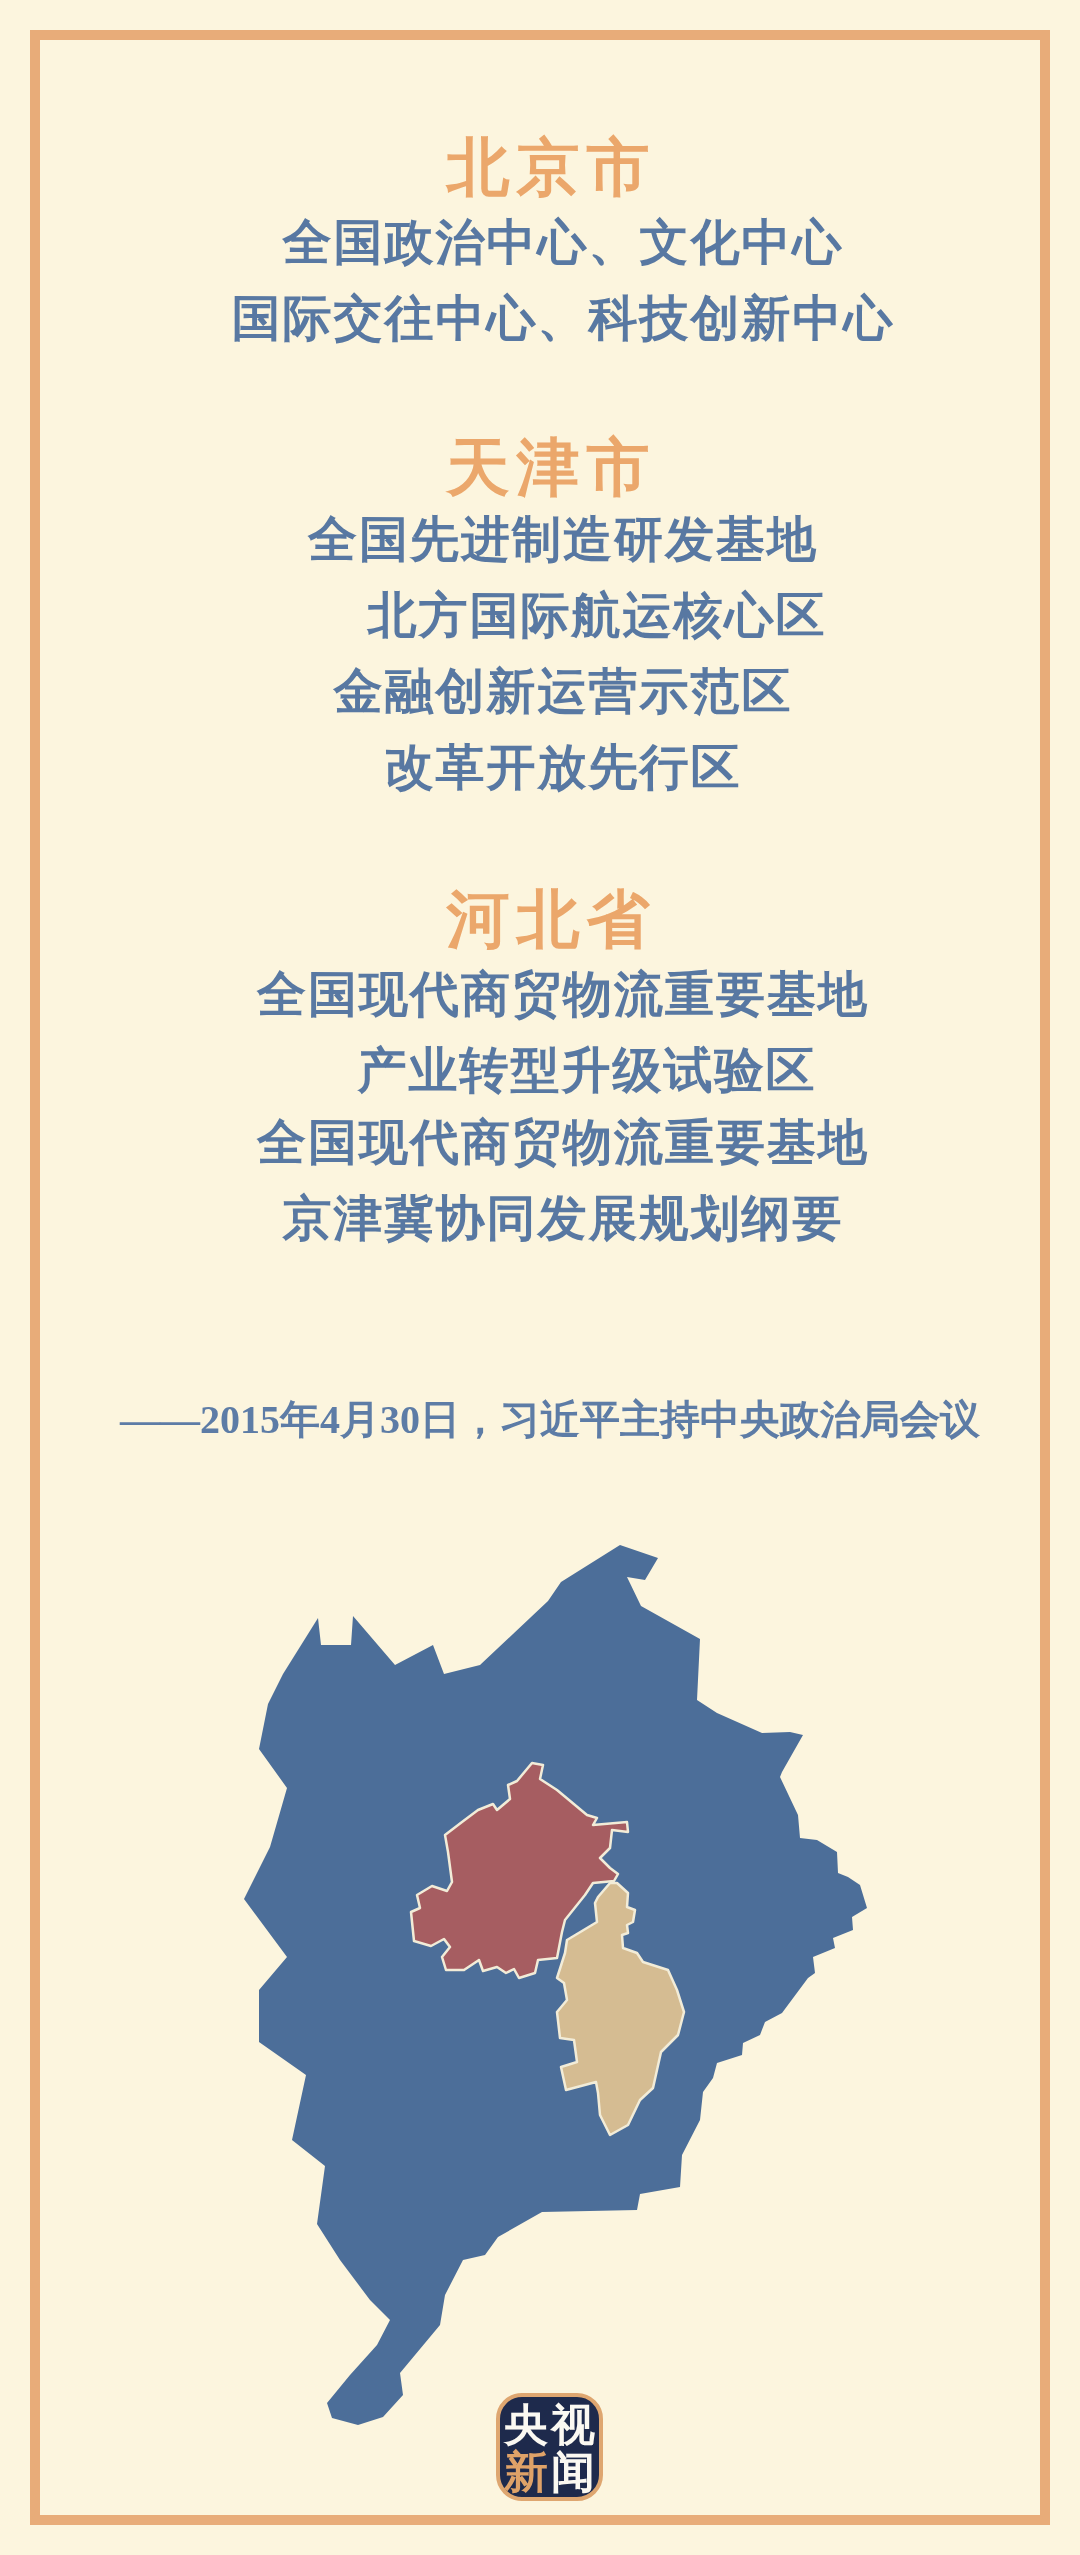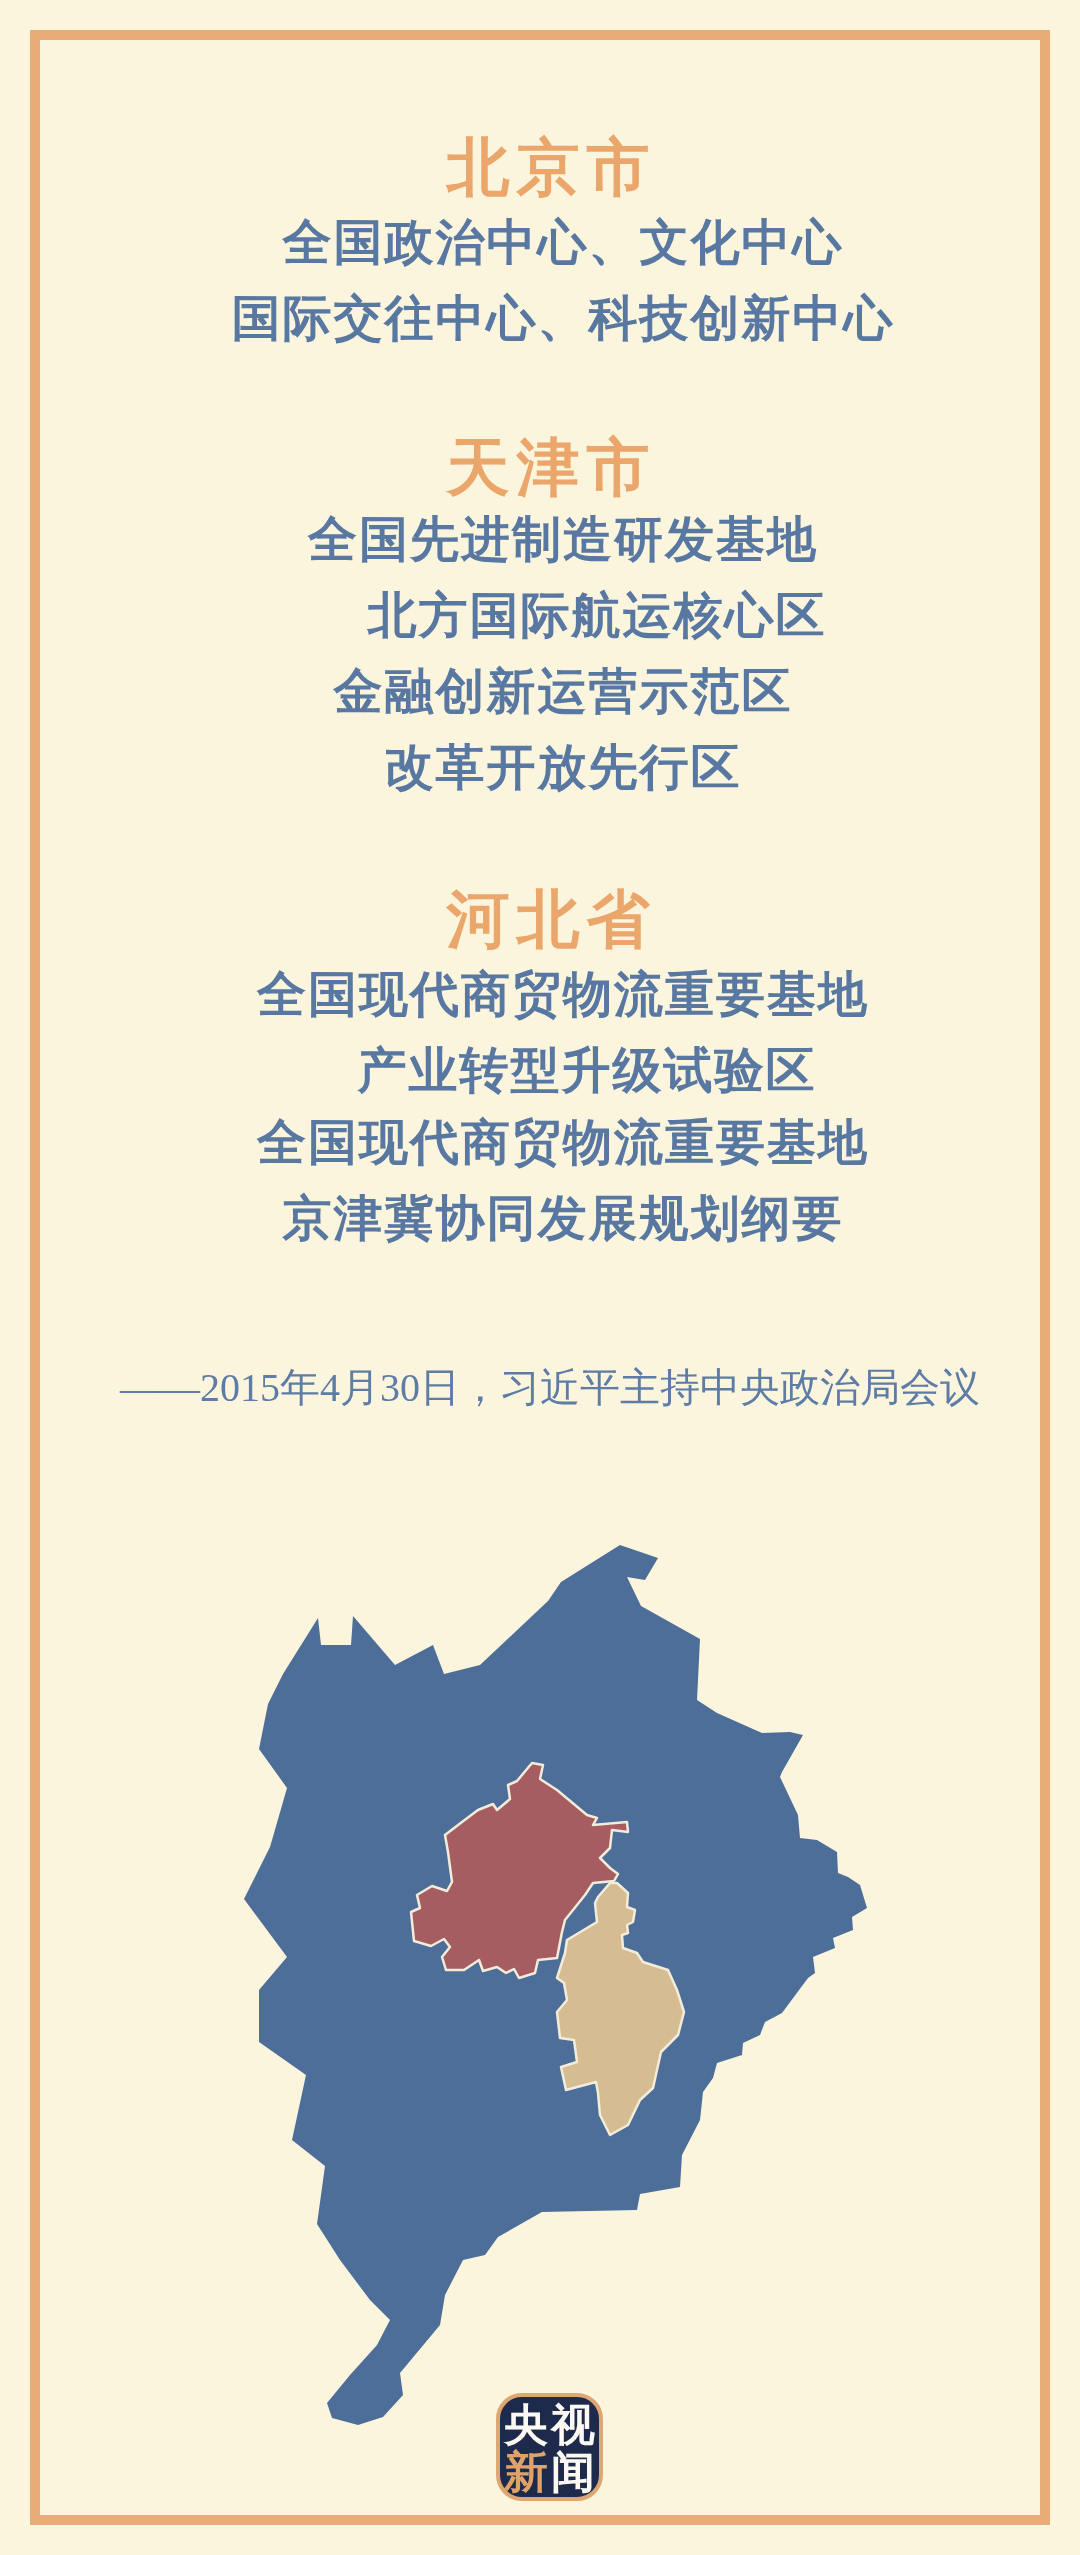--- a/index.html
+++ b/index.html
@@ -41,24 +41,24 @@
   .sec-tianjin .l0{top:501px;}
   .sec-tianjin .l1{top:577px;margin-left:34px;}
   .sec-tianjin .l2{top:653px;}
   .sec-tianjin .l3{top:729px;}
   .sec-hebei .t{top:871px;}
   .sec-hebei .l0{top:956px;}
   .sec-hebei .l1{top:1032px;margin-left:24px;}
   .sec-hebei .l2{top:1104px;}
   .sec-hebei .l3{top:1180px;}
   .quote{
-    position:absolute;top:1364px;right:100px;left:100px;
+    position:absolute;top:1396px;right:100px;left:100px;
     text-align:right;
     font-family:"Liberation Serif","DejaVu Serif",serif;
-    font-weight:400;
+    font-weight:700;
     font-size:40px;line-height:48px;
     color:var(--quote-text,#5D7CA6);
   }
   .map-svg{position:absolute;left:0;top:0;}
   .logo{
     position:absolute;left:496px;top:2393px;
     width:107px;height:108px;
     box-sizing:border-box;
     background:var(--logo-bg,#1E2A4C);
     border:4px solid var(--logo-ring,#DEA670);

